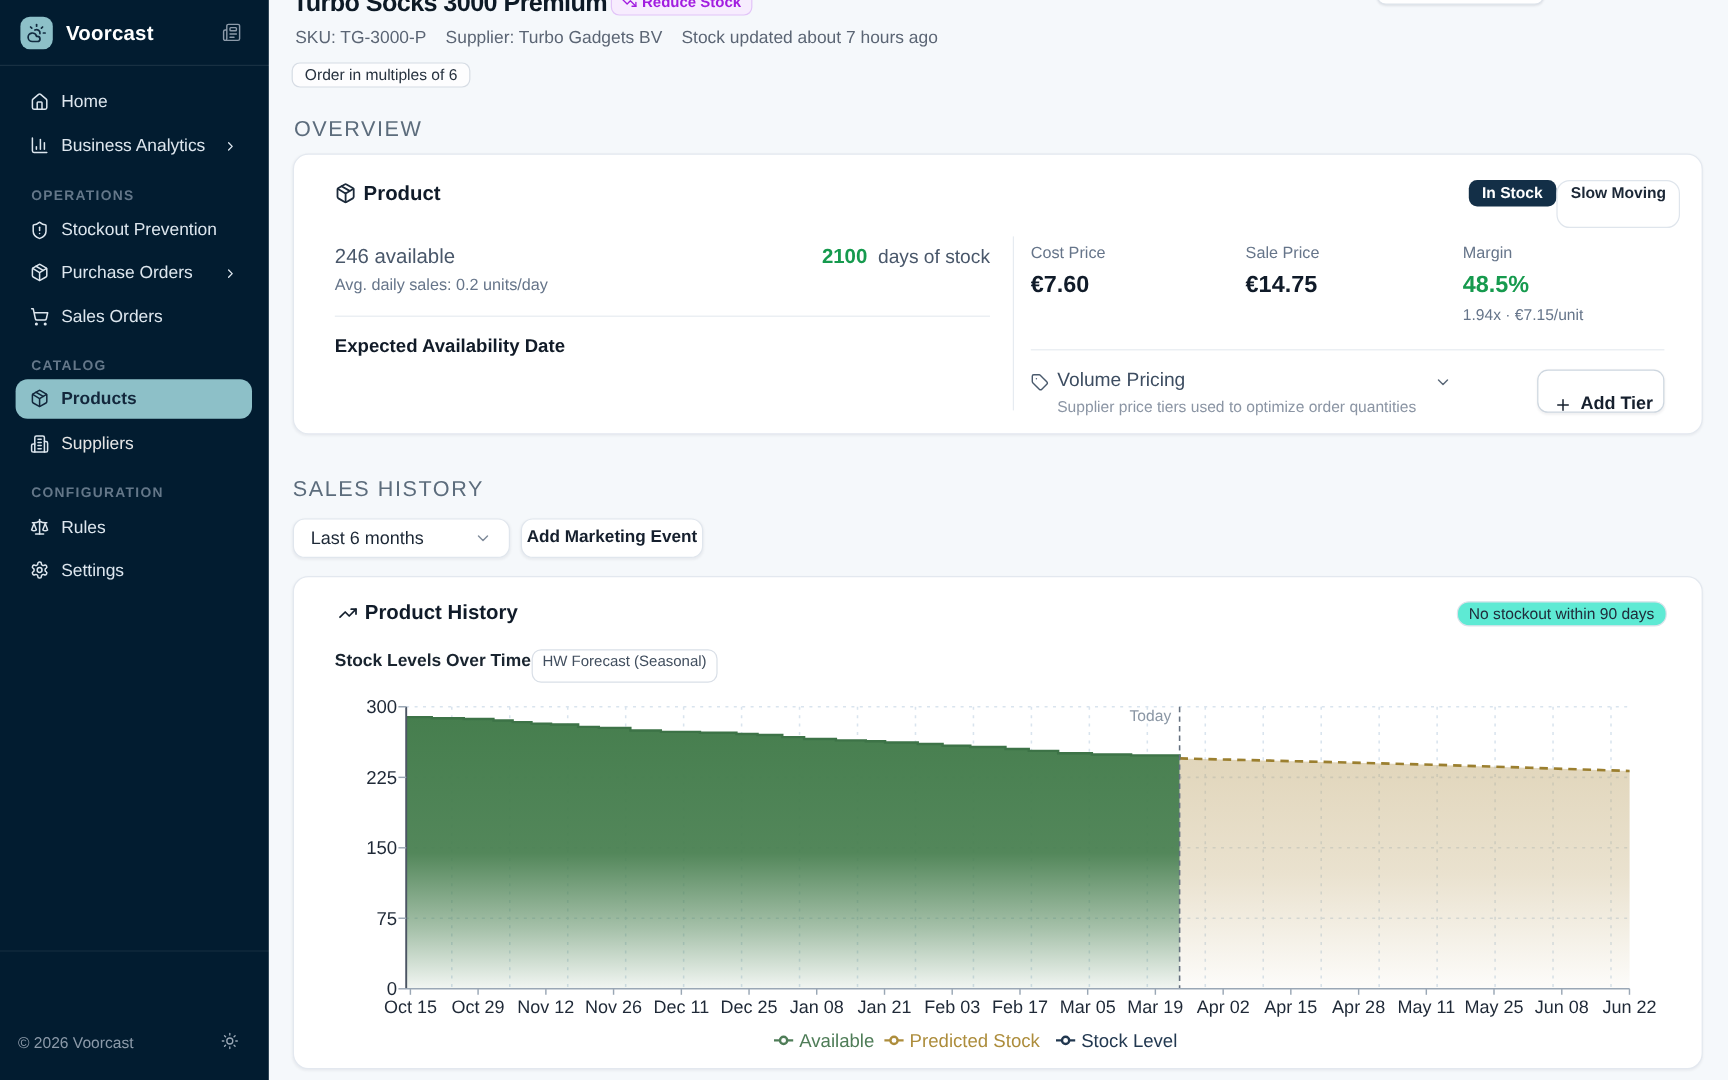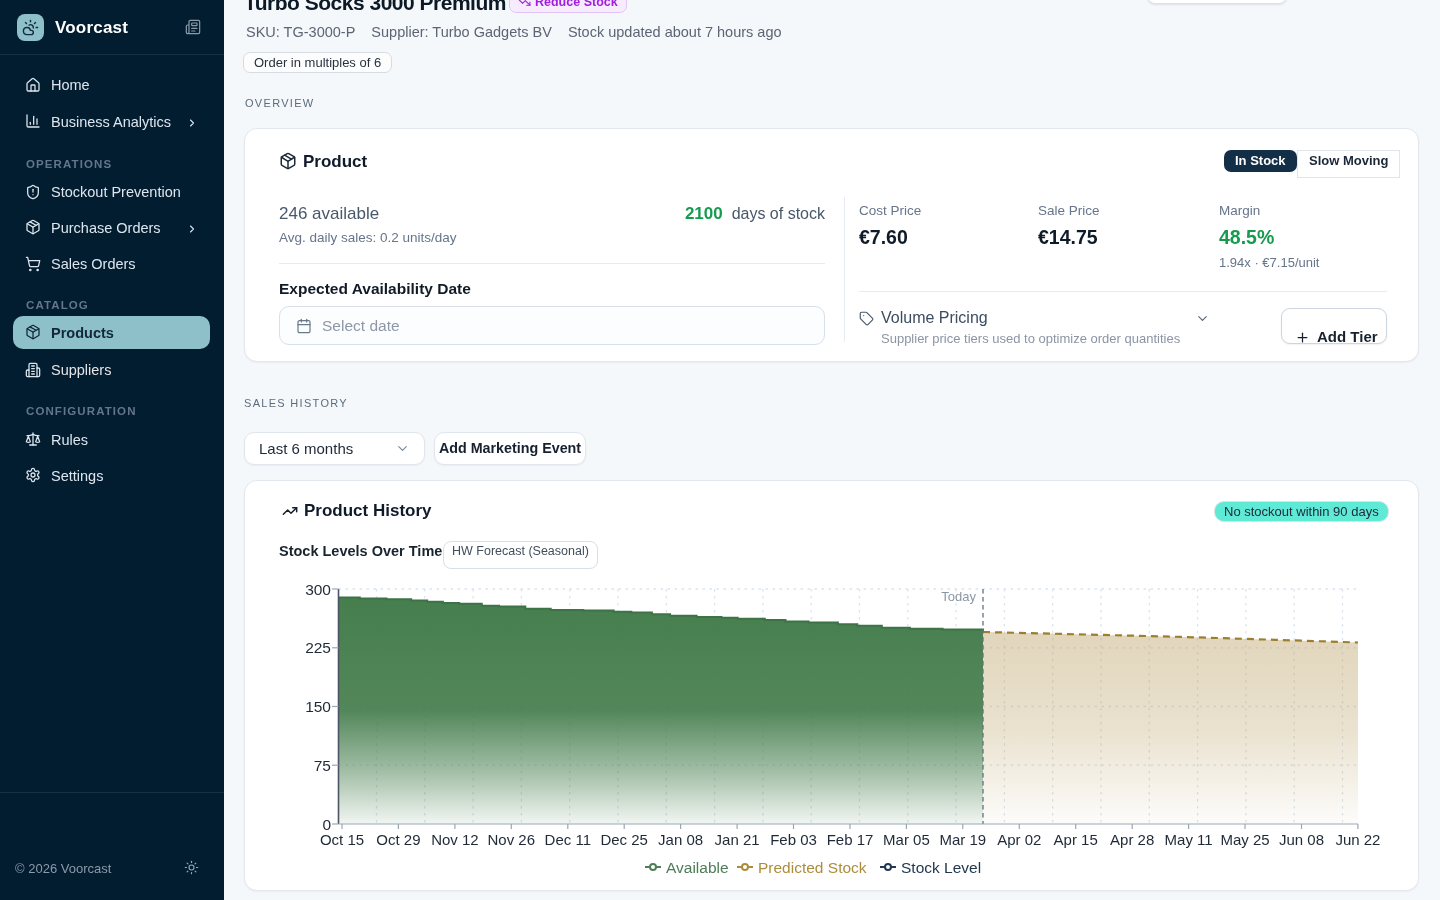--- a/index.html
+++ b/index.html
@@ -21,27 +21,27 @@
 #signout { position:absolute; left:12px; top:810px; width:199px; height:28px; background:#f3f6f9; border-radius:13px; text-align:center; line-height:28px; font-size:14.5px; font-weight:600; color:#13273c; }
 #copyright { position:absolute; left:15px; top:861px; font-size:13px; color:#8c9aa9; }
 #sun-ic { position:absolute; left:184px; top:860px; }
 
 #main { position:absolute; left:224px; top:0; width:1216px; height:900px; }
 #cutbtn { position:absolute; left:923px; top:-17px; width:140px; height:21px; background:#fff; border:1px solid #dde3ea; border-radius:8px; box-shadow:0 1px 2px rgba(16,24,40,.1); }
 #title { position:absolute; left:20px; top:-8px; font-size:21px; line-height:21px; font-weight:bold; color:#0d1a26; letter-spacing:-0.5px; }
 #badge-reduce { position:absolute; left:285px; top:-9px; height:22px; border-radius:7px; background:#f7ecfe; border:1px solid #e2c4f8; color:#a21de0; font-size:12.5px; font-weight:600; display:flex; align-items:center; gap:4px; padding:0 8px; }
 #skuline { position:absolute; left:22px; top:24px; font-size:14.5px; color:#5b6574; display:flex; gap:16px; }
 #badge-mult { position:absolute; left:19px; top:52px; height:21px; border-radius:7px; border:1px solid #d6dce4; background:#fdfdfe; color:#27323f; font-size:13px; font-weight:500; line-height:19px; padding:0 10px; }
-.seclabel { position:absolute; font-size:11px; font-weight:500; color:#5c6c7c; letter-spacing:1.3px; }
+.seclabel { position:absolute; font-size:18px; font-weight:500; color:#5c6c7c; letter-spacing:1.3px; }
 .card { position:absolute; background:#fff; border:1px solid #e3e8ef; border-radius:13px; box-shadow:0 1px 2px rgba(16,24,40,.05); }
 
 #card1 { left:20px; top:128px; width:1175px; height:234px; }
 .cardtitle { position:absolute; font-size:17px; font-weight:bold; color:#101b29; }
 .badge-dark { position:absolute; height:22px; border-radius:7px; background:#132f47; color:#fff; font-size:13px; font-weight:600; line-height:22px; padding:0 11px; }
-.badge-light { position:absolute; height:28px; border-radius:0; background:#fff; border:1px solid #dfe5ec; color:#1b2736; font-size:13px; font-weight:600; line-height:20px; padding:0 11px; }
+.badge-light { position:absolute; height:40px; border-radius:11px; background:#fff; border:1px solid #dfe5ec; color:#1b2736; font-size:13px; font-weight:600; line-height:20px; padding:0 11px; }
 #avail { position:absolute; left:34px; top:75px; font-size:17px; color:#49576a; }
 #days-stock { position:absolute; left:330px; top:75px; width:250px; text-align:right; font-size:16px; color:#49576a; }
 #days-stock b { font-size:17px; color:#169a4e; }
 #avgdaily { position:absolute; left:34px; top:101px; font-size:13.5px; color:#66758a; }
 .hsep { position:absolute; border-top:1px solid #e6ebf1; }
 #ead-label { position:absolute; left:34px; top:151px; font-size:15.5px; font-weight:bold; color:#111b28; }
 #date-input { position:absolute; left:34px; top:177px; width:546px; height:39px; border:1px solid #d8dfe8; background:#fcfdfe; border-radius:10px; }
 #date-input span { position:absolute; left:42px; top:10px; font-size:15.5px; color:#8d97a6; }
 .vsep { position:absolute; border-left:1px solid #e6ebf1; }
 .pricelabel { position:absolute; font-size:13.5px; color:#66758a; }
@@ -194,29 +194,20 @@
           <path d="m7.5 4.27 9 5.15"></path>
         </svg></div>
     <div class="cardtitle" style="left:58px; top:23px;">Product</div>
     <div class="badge-dark" style="left:979px; top:21px;">In Stock</div>
     <div class="badge-light" style="left:1052px; top:21px;">Slow Moving</div>
     <div id="avail">246 available</div>
     <div id="days-stock"><b>2100</b>&nbsp; days of stock</div>
     <div id="avgdaily">Avg. daily sales: 0.2 units/day</div>
     <div class="hsep" style="left:34px; top:134px; width:546px;"></div>
     <div id="ead-label">Expected Availability Date</div>
-    <div id="date-input">
-        <span style="position:absolute;left:16px;top:11px;"><svg width="16" height="16" viewBox="0 0 24 24" fill="none" stroke="#6b7889" stroke-width="1.8" stroke-linecap="round" stroke-linejoin="round">
-            <path d="M8 2v4"></path>
-            <path d="M16 2v4"></path>
-            <rect x="3" y="4" width="18" height="18" rx="2"></rect>
-            <path d="M3 10h18"></path>
-          </svg></span>
-        <span>Select date</span>
-      </div>
     <div class="vsep" style="left:599px; top:68px; height:145px;"></div>
     <div class="pricelabel" style="left:614px; top:74px;">Cost Price</div>
     <div class="priceval" style="left:614px; top:97px;">€7.60</div>
     <div class="pricelabel" style="left:793px; top:74px;">Sale Price</div>
     <div class="priceval" style="left:793px; top:97px;">€14.75</div>
     <div class="pricelabel" style="left:974px; top:74px;">Margin</div>
     <div class="priceval" style="left:974px; top:97px; color:#169a4e;">48.5%</div>
     <div id="margin-sub">1.94x · €7.15/unit</div>
     <div class="hsep" style="left:614px; top:162px; width:528px;"></div>
     <div style="position:absolute; left:614px; top:182px;"><svg width="15" height="15" viewBox="0 0 24 24" fill="none" stroke="#4a5a6d" stroke-width="1.9" stroke-linecap="round" stroke-linejoin="round">

